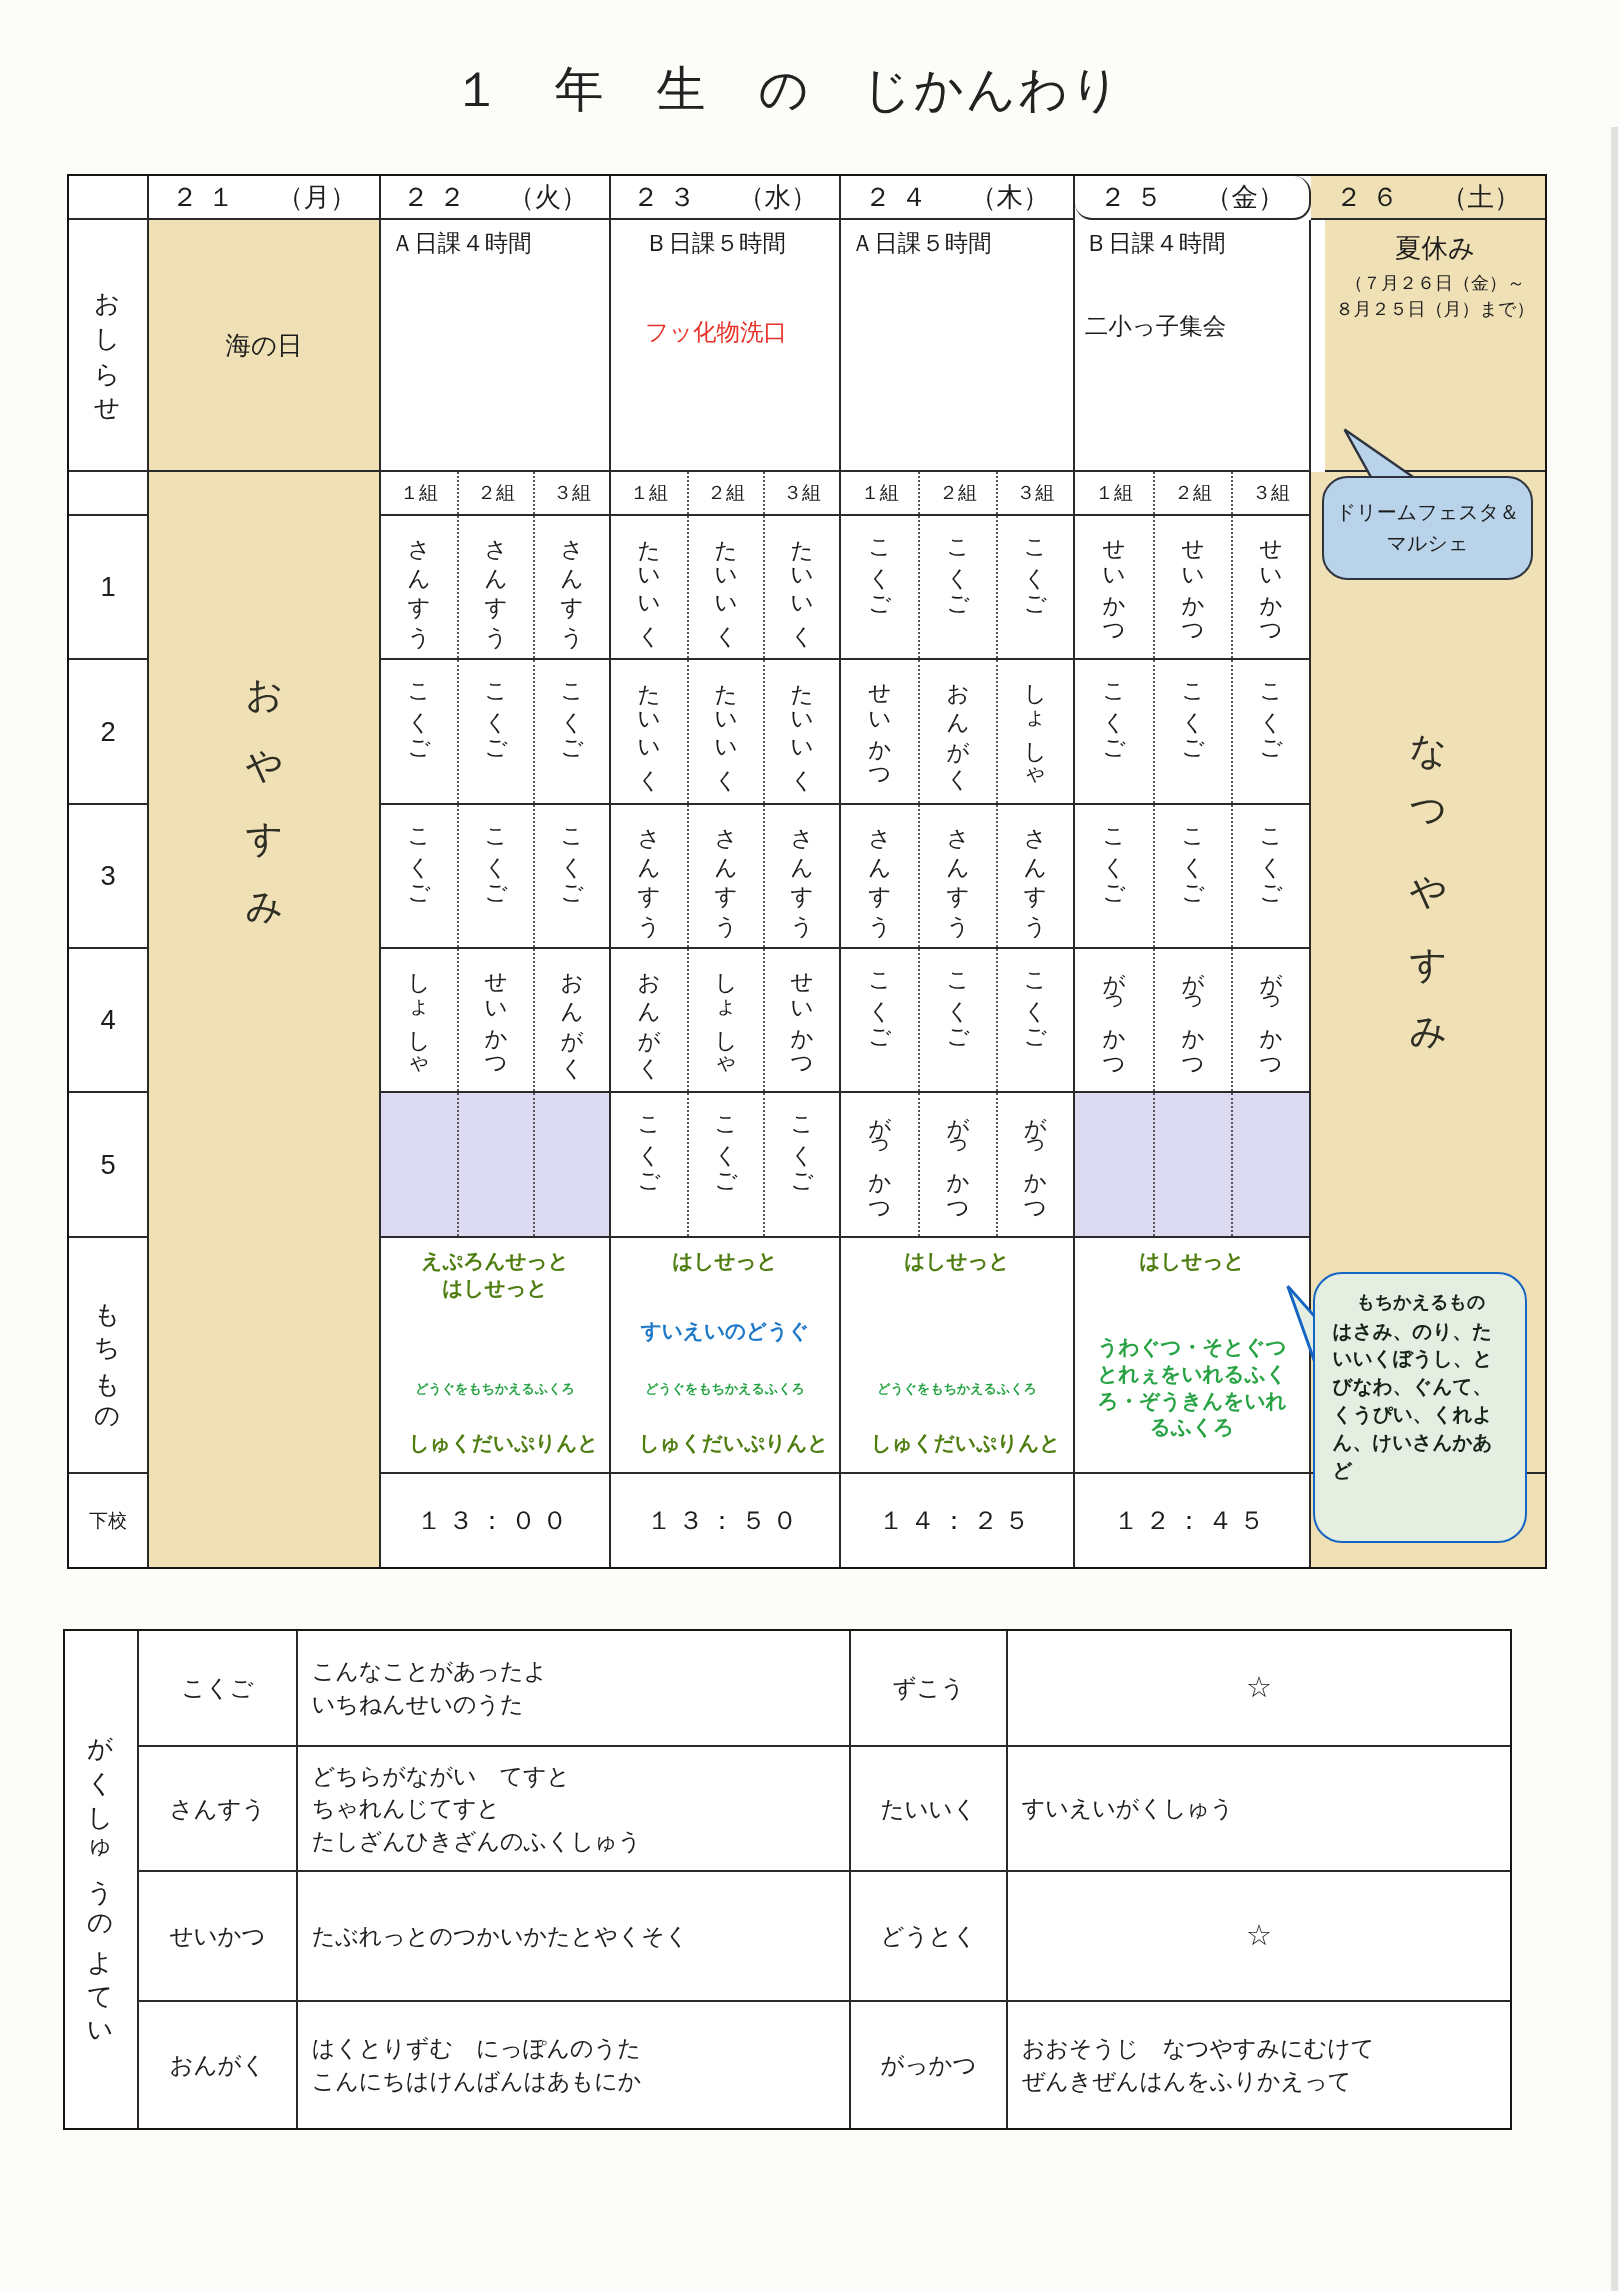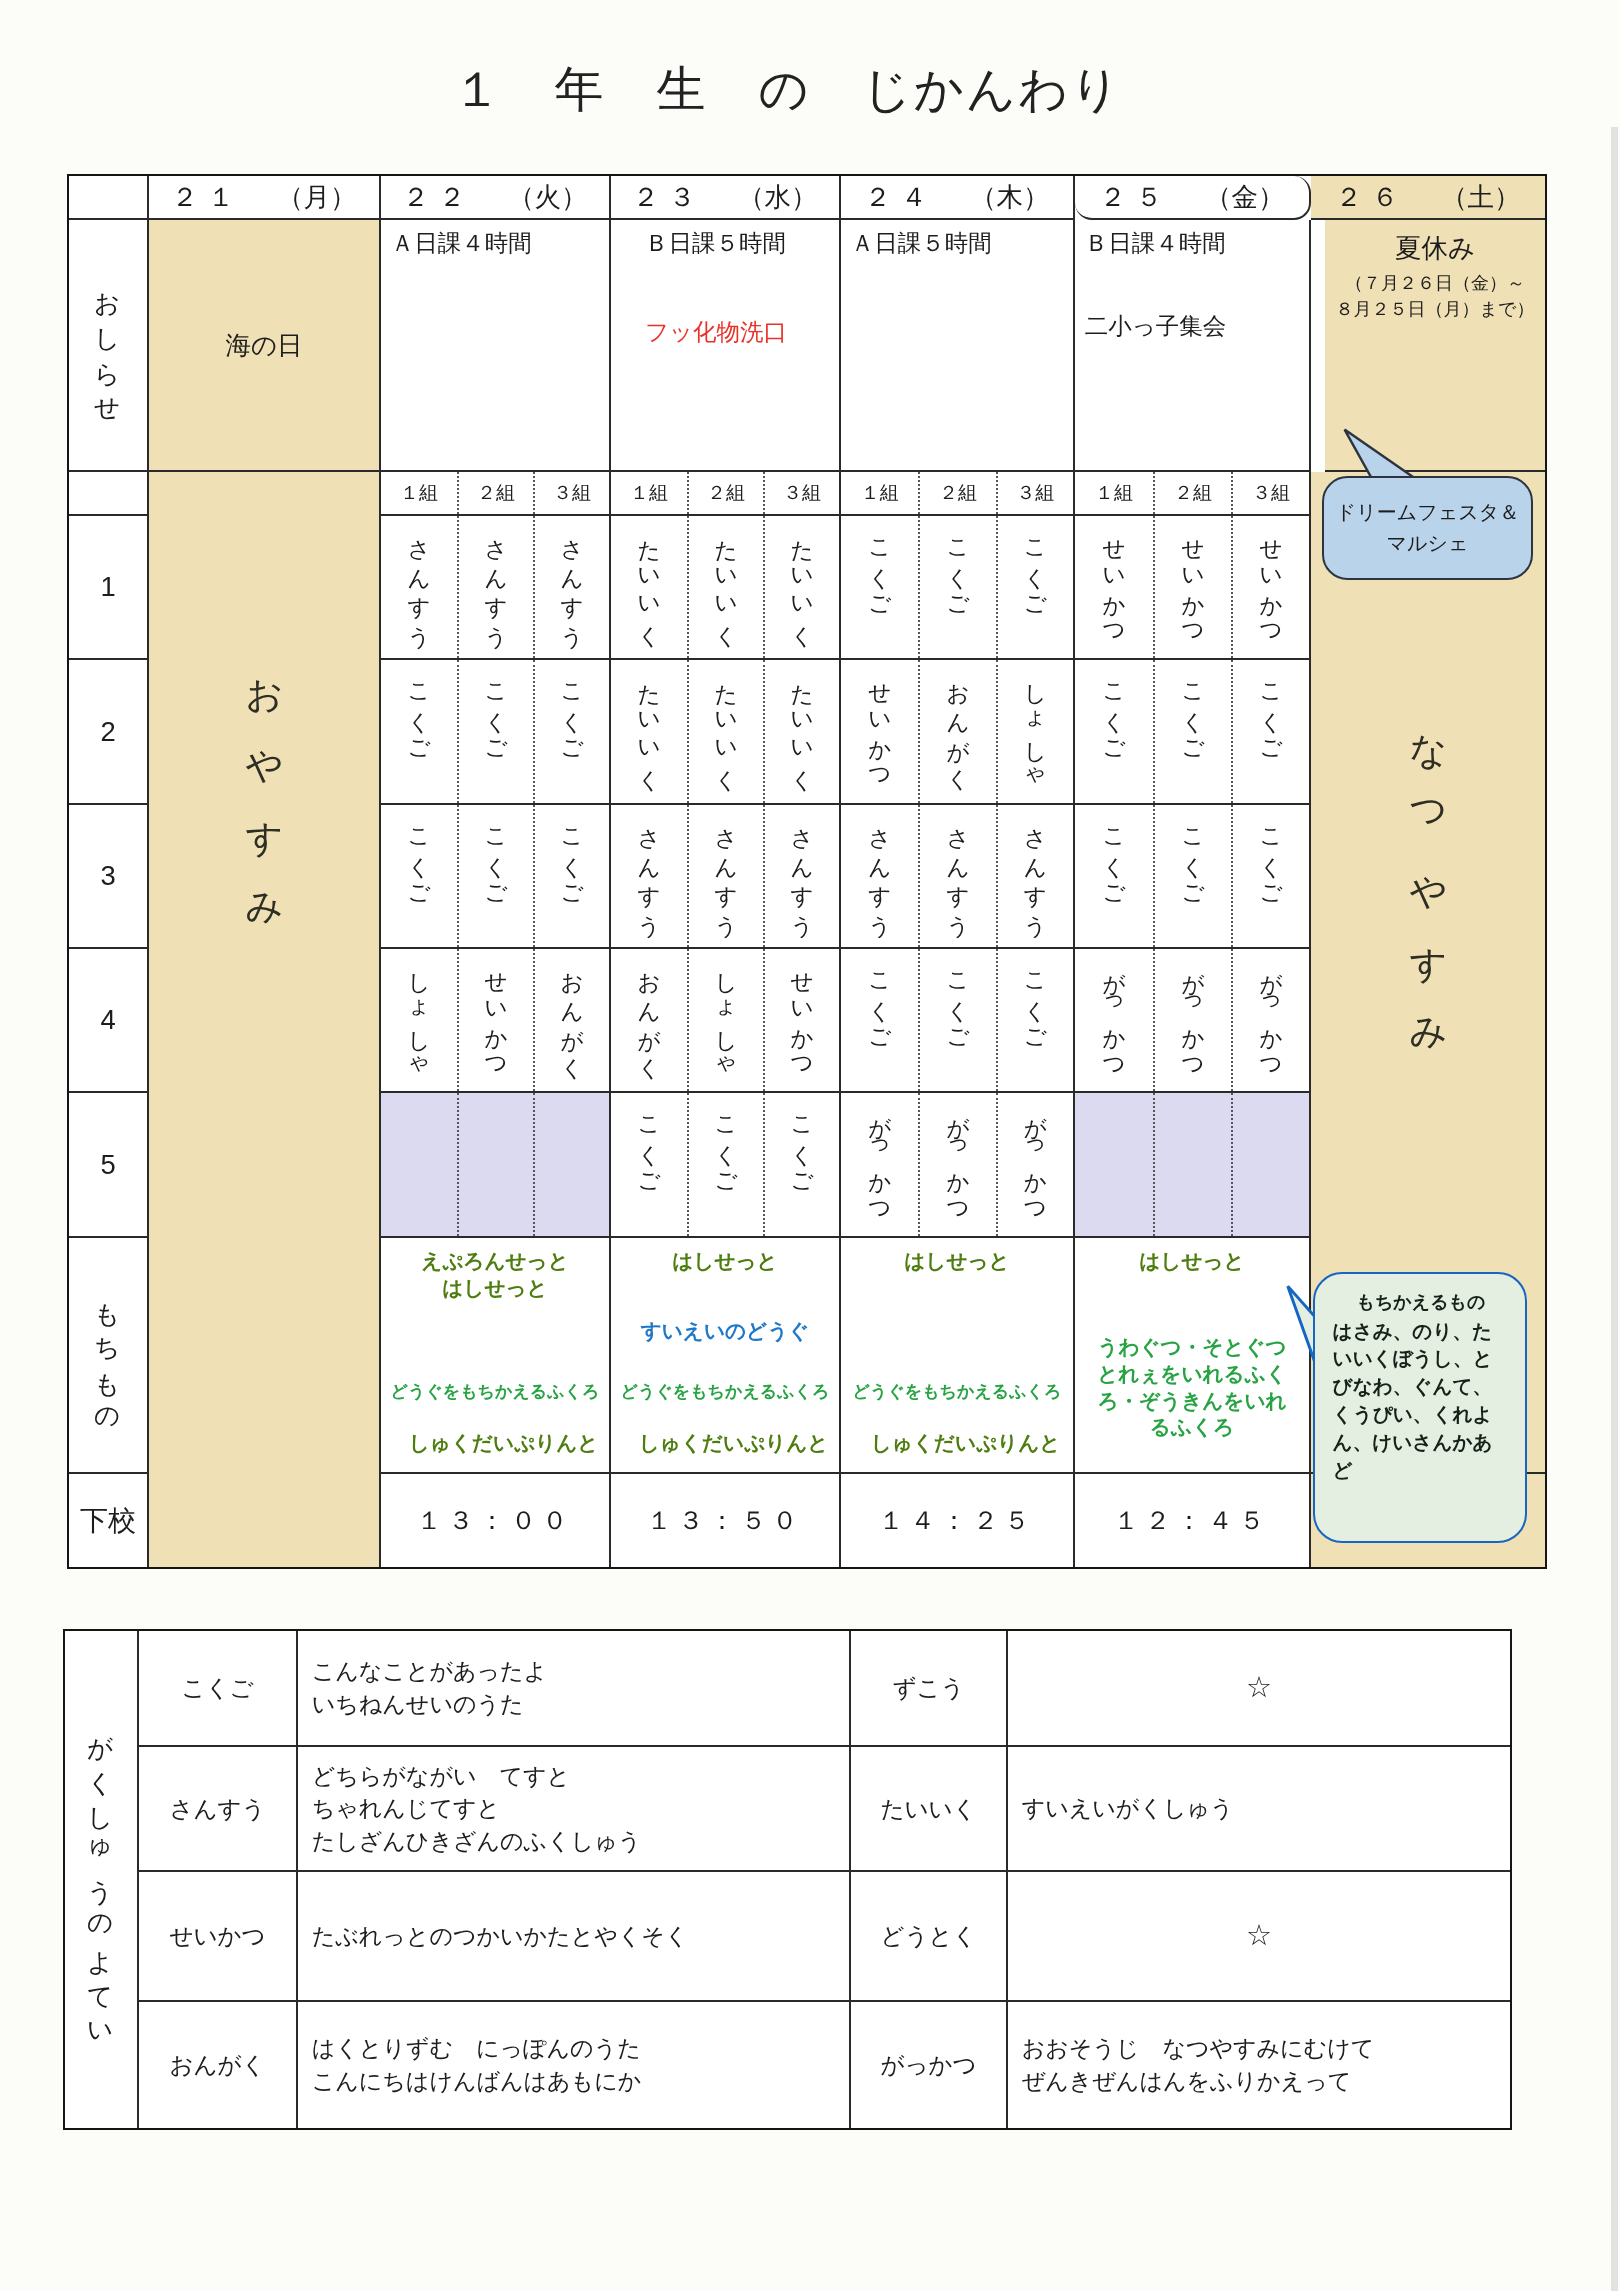--- a/index.html
+++ b/index.html
@@ -32,21 +32,21 @@
   .beige{background:#efe0b5;}
   .lavender{background:#dbdaf0;}
 
   .day-head{display:flex;align-items:center;justify-content:center;gap:33px;font-size:26.5px;}
   .day-head .d{letter-spacing:9.8px;}
 
   .vlabel{display:flex;align-items:center;justify-content:center;}
   .vtx{writing-mode:vertical-rl;text-orientation:upright;}
   .rowlabel-v{font-size:25.5px;letter-spacing:5.9px;}
   .pnum{display:flex;align-items:center;justify-content:center;font-size:27.4px;}
-  .hlabel{display:flex;align-items:center;justify-content:center;font-size:28px;}
+  .hlabel{display:flex;align-items:center;justify-content:center;font-size:19px;}
 
   .notice{padding:7.8px 9.8px;font-size:23.5px;line-height:1.35;}
   .notice .alert{color:#e8332a;display:block;margin-top:57px;}
   .notice .event{display:block;margin-top:51px;}
   .notice-center{display:flex;align-items:center;justify-content:center;font-size:25.5px;}
   .sat-notice{text-align:center;padding-top:9.8px;margin-left:14px;}
   .sat-notice .headline{font-size:26.5px;display:block;}
   .sat-notice .range{font-size:18px;line-height:1.45;display:block;margin-top:3.9px;white-space:pre-line;}
 
   .banner{display:flex;justify-content:center;}
@@ -57,21 +57,21 @@
   .subgrid{display:grid;grid-template-columns:1fr 1fr 1fr;}
   .subgrid > div:not(:first-child){border-left:2px dotted #555;}
   .classhead > div{display:flex;align-items:center;justify-content:center;font-size:19px;text-align:right;}
   .pcell > div{display:flex;justify-content:center;align-items:flex-start;padding-top:7.8px;}
   .pcell .vtx{font-size:22.5px;letter-spacing:2.9px;}
 
   .belong{position:relative;}
   .bitem{position:absolute;left:0;right:0;text-align:center;font-weight:bold;font-size:20.6px;line-height:1.3;white-space:pre-line;}
   .slot-top{top:9.8px;}
   .slot-blue{top:80px;}
-  .slot-green{top:143px;font-size:17px;}
+  .slot-green{top:143px;font-size:13px;}
   .slot-bottom{top:192px;padding-left:17px;}
   .slot-mid{top:96px;}
   .t-red{color:#4d7c0f;font-family:Liberation Serif, serif;}
   .t-green{color:#27a343;}
   .t-blue{color:#1e78c8;}
 
   .dismiss{display:flex;align-items:center;justify-content:center;font-size:25.5px;letter-spacing:5.9px;}
 
   
   .bubble{position:absolute;box-sizing:border-box;}

